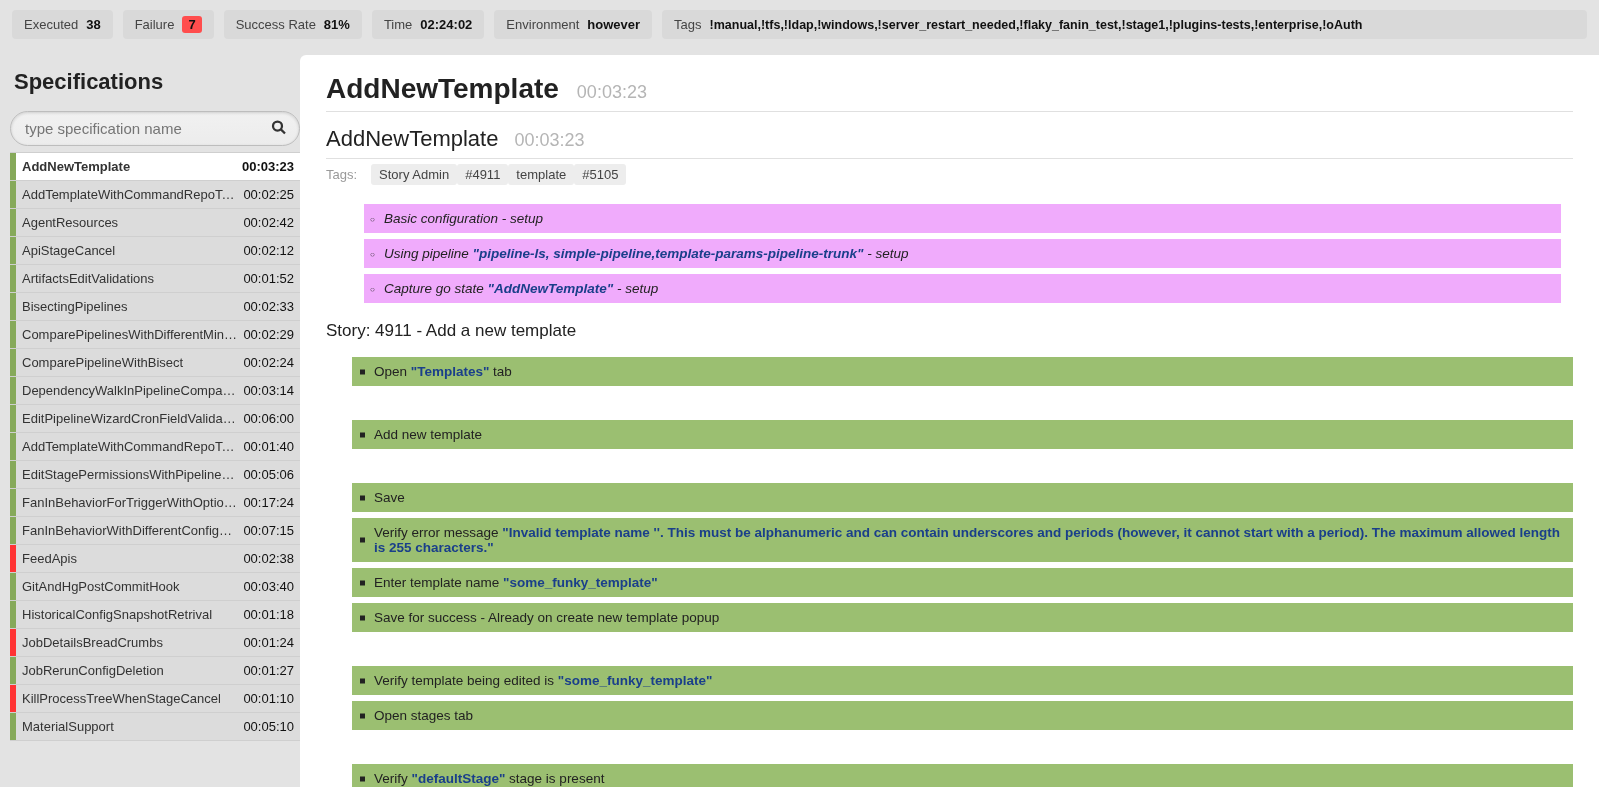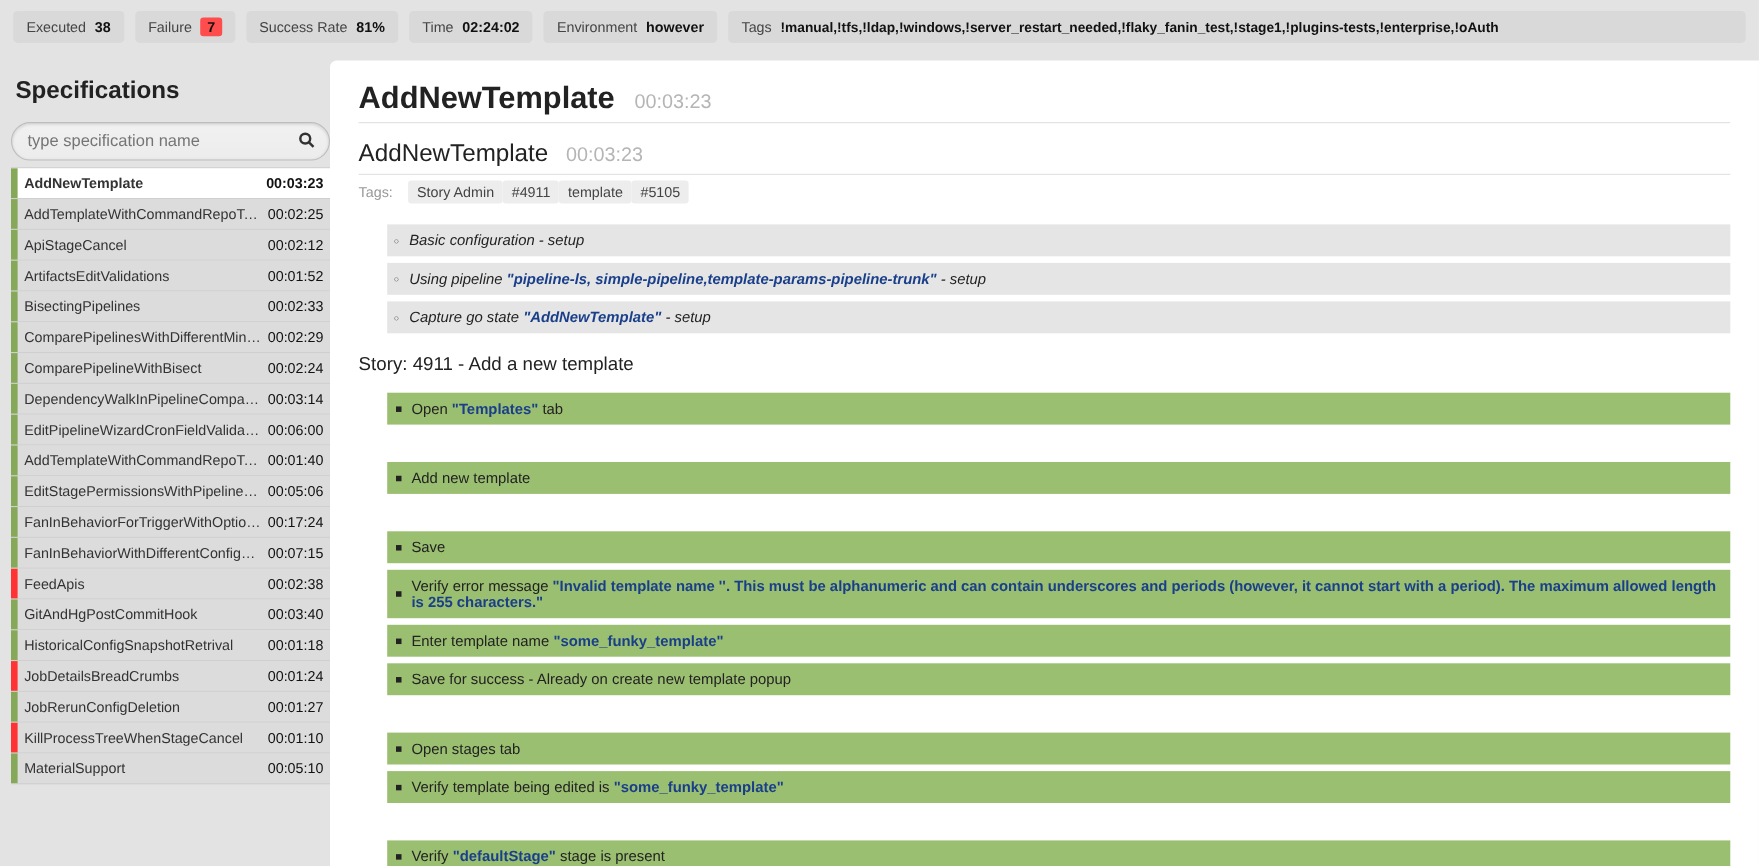--- a/index.html
+++ b/index.html
@@ -142,22 +142,22 @@
   .tag {
     background: #ededed;
     border-radius: 3px;
     padding: 3px 8px;
     font-size: 13px;
     color: #444;
   }
 
   .context-list, .step-list { padding-left: 26px; }
   .ctx {
-    background: #e5e5e5;
-    margin: 6px 0;
+    background: #f0abfc;
+    margin: 6px 12px;
     padding: 7px 12px 7px 20px;
     position: relative;
     font-style: italic;
     font-size: 13.5px;
     color: #222;
   }
   .ctx::before {
     content: "○";
     position: absolute;
     left: 6px;
@@ -235,20 +235,25 @@
     <div class="spec-list" id="spec-list">
         <div class="spec-item selected">
           <div class="bar pass"></div>
           <div class="name">AddNewTemplate</div>
           <div class="time">00:03:23</div>
         </div>
         <div class="spec-item">
           <div class="bar pass"></div>
           <div class="name">AddTemplateWithCommandRepoTask</div>
           <div class="time">00:02:25</div>
+        </div>
+        <div class="spec-item">
+          <div class="bar pass"></div>
+          <div class="name">AgentResources</div>
+          <div class="time">00:02:42</div>
         </div>
         <div class="spec-item">
           <div class="bar pass"></div>
           <div class="name">ApiStageCancel</div>
           <div class="time">00:02:12</div>
         </div>
         <div class="spec-item">
           <div class="bar pass"></div>
           <div class="name">ArtifactsEditValidations</div>
           <div class="time">00:01:52</div>
@@ -359,19 +364,19 @@
     <div class="step-list" id="step-list">
         <div class="step">Open <span class="q">"Templates"</span> tab</div>
         <div class="gap"></div>
         <div class="step">Add new template</div>
         <div class="gap"></div>
         <div class="step">Save</div>
         <div class="step">Verify error message <span class="q">"Invalid template name ''. This must be alphanumeric and can contain underscores and periods (however, it cannot start with a period). The maximum allowed length is 255 characters."</span></div>
         <div class="step">Enter template name <span class="q">"some_funky_template"</span></div>
         <div class="step">Save for success - Already on create new template popup</div>
         <div class="gap"></div>
+        <div class="step">Verify template being edited is <span class="q">"some_funky_template"</span></div>
         <div class="step">Open stages tab</div>
-        <div class="step">Verify template being edited is <span class="q">"some_funky_template"</span></div>
         <div class="gap"></div>
         <div class="step">Verify <span class="q">"defaultStage"</span> stage is present</div>
       </div>
   </main>
 </div>
 
 </body></html>

